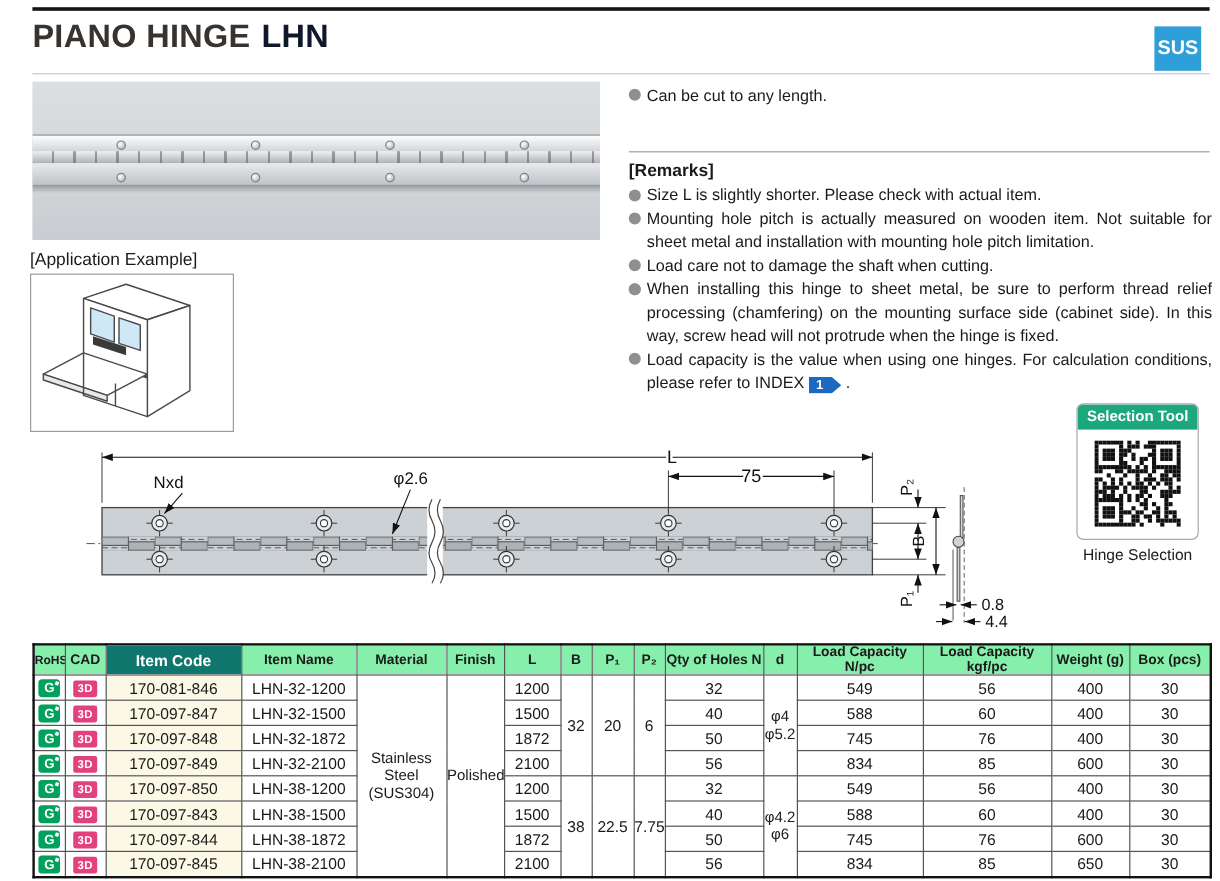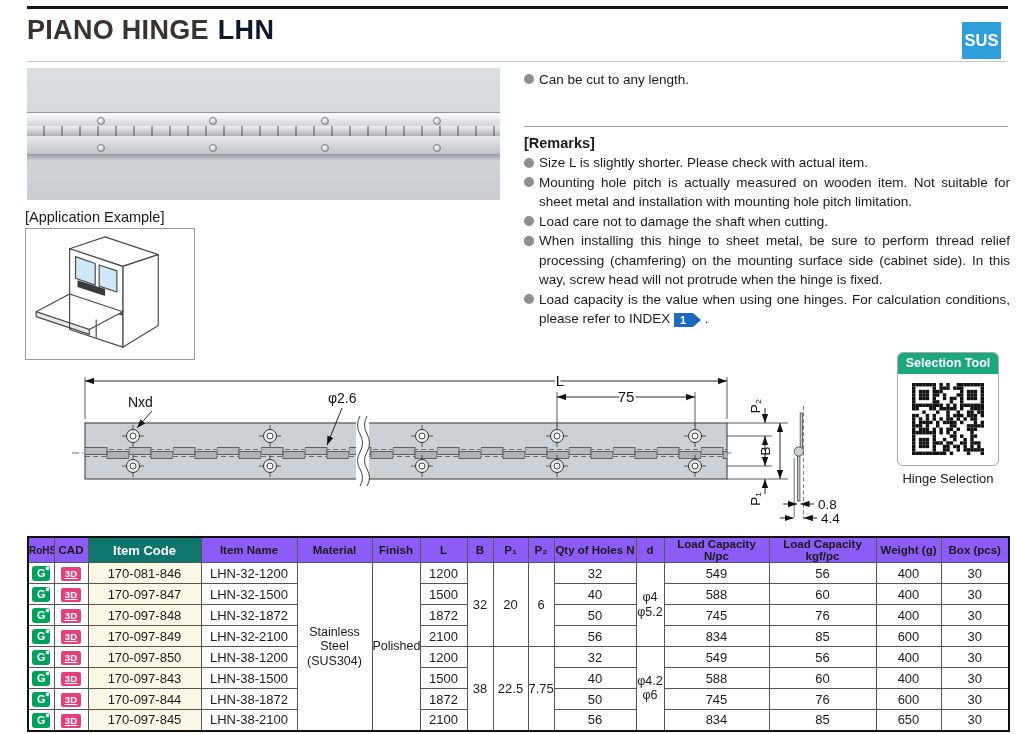--- a/index.html
+++ b/index.html
@@ -32,43 +32,43 @@
   .bullet-item { position:relative; padding-left:15px; font-size:13.5px; line-height:21px; text-align:justify; }
   .bullet-item .dot { position:absolute; left:0; top:5px; width:10px; height:10px; border-radius:50%; background:#8f8f8f; }
   #features-rule { left:524px; top:126px; width:484px; height:1px; background:#9f9f9f; }
   #remarks { left:524px; top:135px; width:486px; }
   #remarks-heading { font-size:14.5px; font-weight:bold; margin-bottom:2px; }
   #remarks .bullet-item { line-height:19.5px; }
   #remarks .bullet-item .dot { top:4.5px; }
   .index-badge { display:inline-block; background:#1b6ac0; color:#fff; font-weight:bold; font-size:11px; line-height:14px; width:27px; height:14px; text-align:left; padding-left:6px; clip-path:polygon(0 0,70% 0,100% 50%,70% 100%,0 100%); vertical-align:-1px; }
 
   
-  #selection-tool { left:897px; top:352px; width:102px; }
+  #selection-tool { left:897px; top:336px; width:102px; }
   .st-box { border:1px solid #a8a8a8; border-radius:6px; overflow:hidden; background:#fff; }
   .st-header { background:#1ca87c; color:#fff; font-weight:bold; font-size:12.5px; text-align:center; padding:3px 0 4px; }
   .st-qr { display:flex; justify-content:center; padding:9px 0 10px; }
   .st-caption { text-align:center; font-size:13px; margin-top:5px; white-space:nowrap; }
 
   
   #drawing { left:70px; top:366px; width:800px; height:164px; }
   #drawing text { font-family:"Liberation Sans",sans-serif; fill:#111; }
   .dimlabel { stroke:#fff; stroke-width:4px; paint-order:stroke; }
 
   
   #spec-table { position:absolute; left:27px; top:536px; width:981px; border-collapse:collapse; table-layout:fixed; border:2px solid #111; }
   #spec-table th, #spec-table td { border:1px solid #555; text-align:center; vertical-align:middle; padding:0; overflow:hidden; }
-  #spec-table thead th { height:21px; background:#8b5cf6; font-size:11.5px; font-weight:bold; }
+  #spec-table thead th { height:21px; background:#86efac; font-size:11.5px; font-weight:bold; }
   #spec-table thead th.th-small { font-size:10px; }
   #spec-table thead th.item-code-h { background:#0f766e; color:#fff; font-size:13px; }
   #spec-table tbody td { height:21px; font-size:13px; }
   #spec-table td.code { background:#fbf8e6; }
   #spec-table td.multiline { font-size:12.5px; line-height:14.5px; }
   .icon-g { display:inline-flex; align-items:center; justify-content:center; width:18px; height:15px; background:#00a05d; border-radius:3px; color:#fff; font-size:11px; font-weight:bold; position:relative; }
   .icon-g .tick { position:absolute; right:1.5px; top:1.5px; width:3px; height:3px; background:#fff; transform:rotate(20deg); }
-  .icon-3d { display:inline-flex; align-items:center; justify-content:center; width:20px; height:14px; background:#e2417e; border-radius:2px; color:#fff; font-size:9.5px; font-weight:bold; letter-spacing:.3px;text-decoration:underline; }
+  .icon-3d { display:inline-flex; align-items:center; justify-content:center; width:20px; height:14px; background:#e2417e; border-radius:2px; color:#fff; font-size:9.5px; font-weight:bold; letter-spacing:.3px; }
 </style>
 </head>
 <body>
 
 <div class="abs" id="top-rule"></div>
 <h1 class="abs" id="page-title"><span>PIANO HINGE</span><span class="model">LHN</span></h1>
 <div class="abs" id="sus-badge">SUS</div>
 <div class="abs" id="title-rule"></div>
 
 <div class="abs" id="product-photo">

